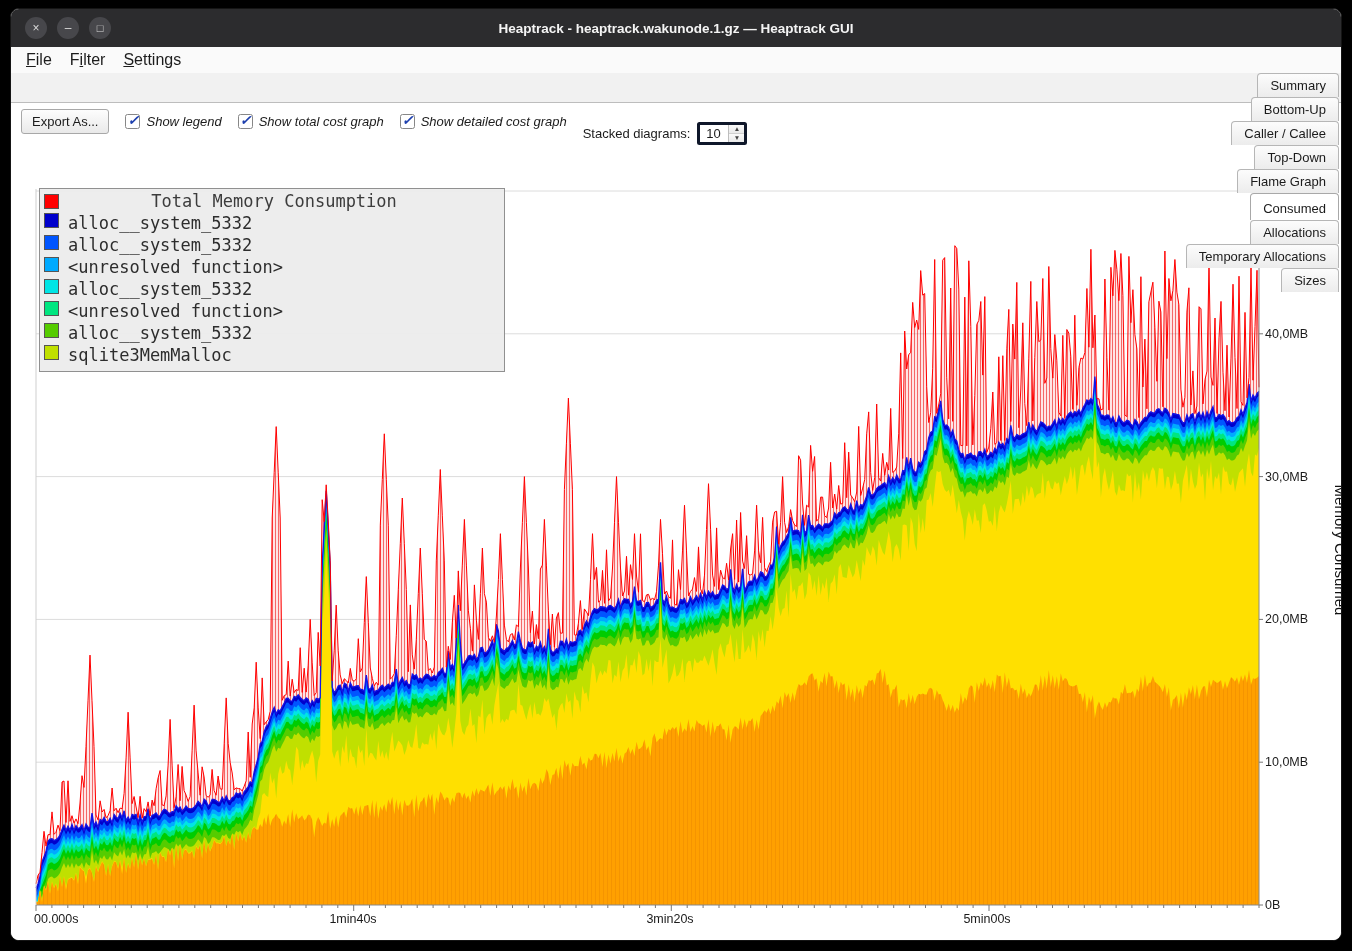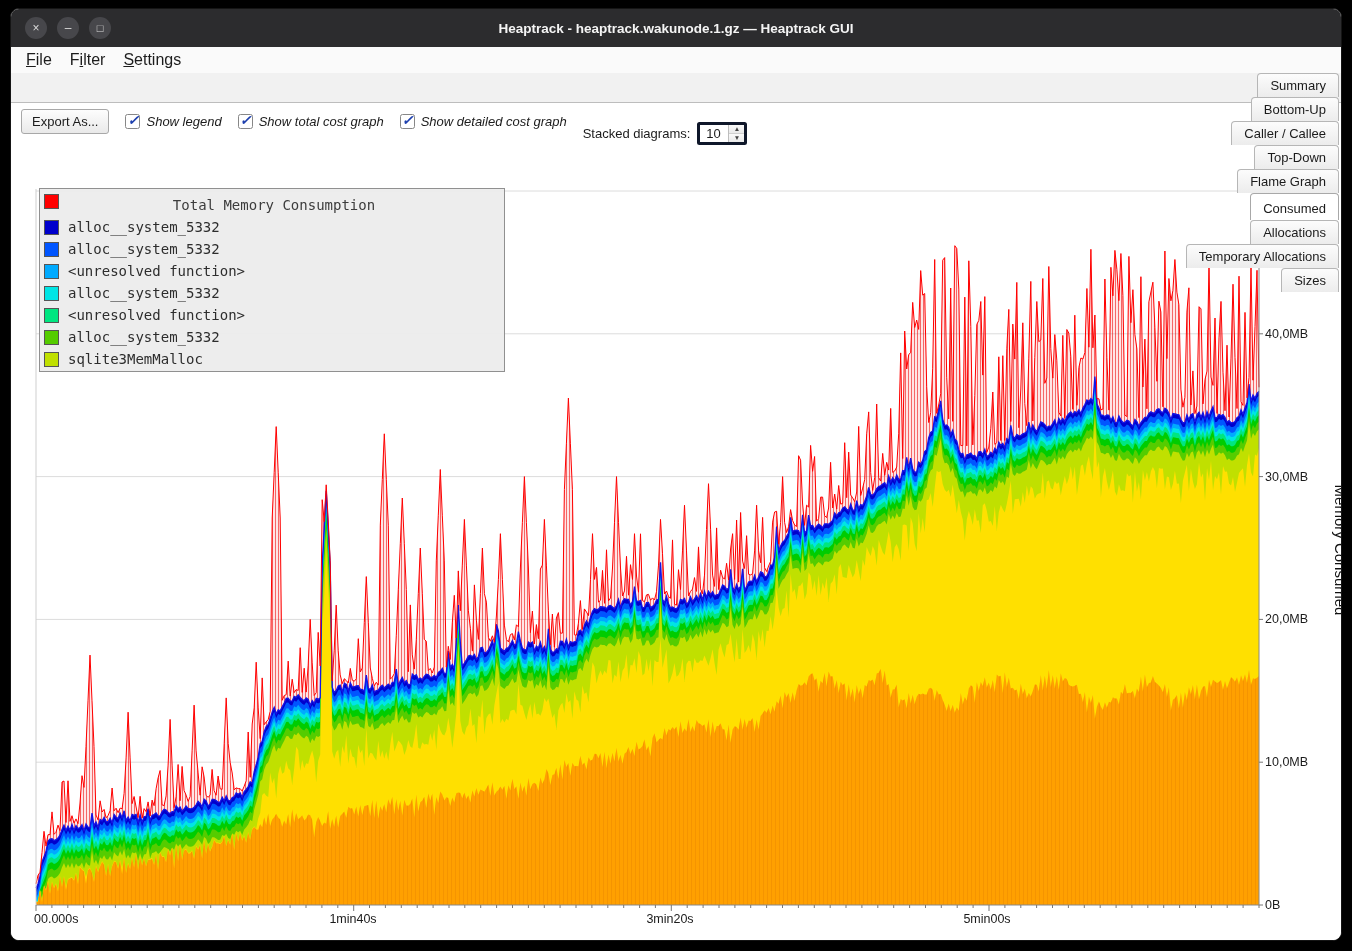--- a/index.html
+++ b/index.html
@@ -38,21 +38,21 @@
   .spin-arrow + .spin-arrow { border-top:1px solid #cfcfcf; }
 
   
   .chartwrap { position:relative; height:803px; background:#fff;margin-top:44px; }
   #chart-svg { position:absolute; left:0; top:0; }
   #chart-svg text { font-family:"Liberation Sans",sans-serif; font-size:12.5px; fill:#1b1b1b; }
   #chart-svg .axis-title { font-size:15px; fill:#111; }
 
   
   .legend { position:absolute; left:28px; top:5px; width:466px; background:rgba(236,236,236,0.93); border:1px solid #909090; padding:2px 0 4px; z-index:5; }
-  .legend-row { display:flex; align-items:flex-end; height:22px; padding-left:4px; font-family:"DejaVu Sans Mono",monospace; font-size:14px; color:#2d2d2d; }
+  .legend-row { display:flex; align-items:flex-start; height:22px; padding-left:4px; font-family:"DejaVu Sans Mono",monospace; font-size:17px; color:#2d2d2d; }
   .legend-title-row { position:relative; justify-content:center; }
   .legend-title-row .legend-swatch { position:absolute; left:4px; top:3px; margin:0; }
   .legend-swatch { width:15px; height:15px; border:1px solid #555; margin-right:9px; flex:none; }
   .legend-title { color:#3c3c3c; }
 </style>
 </head>
 <body>
 
 <div class="window">
 

